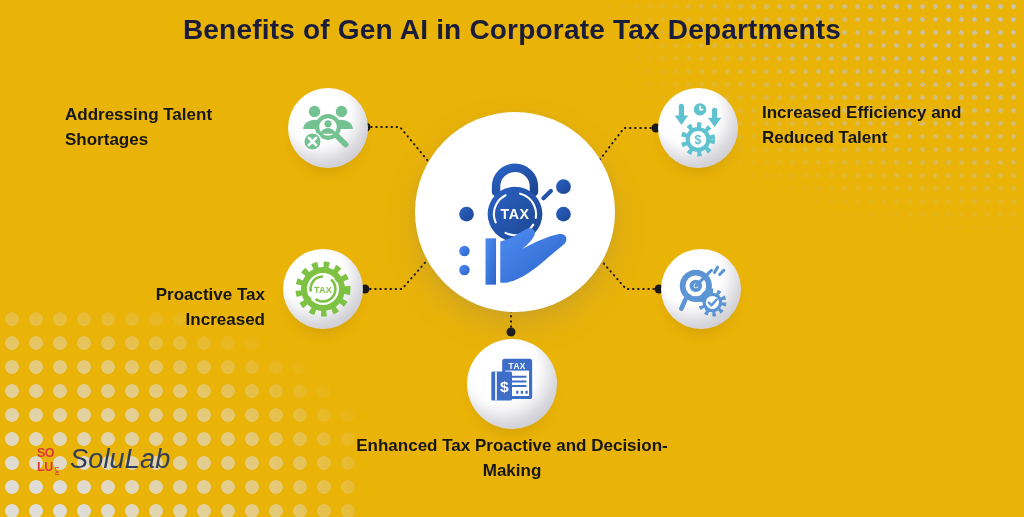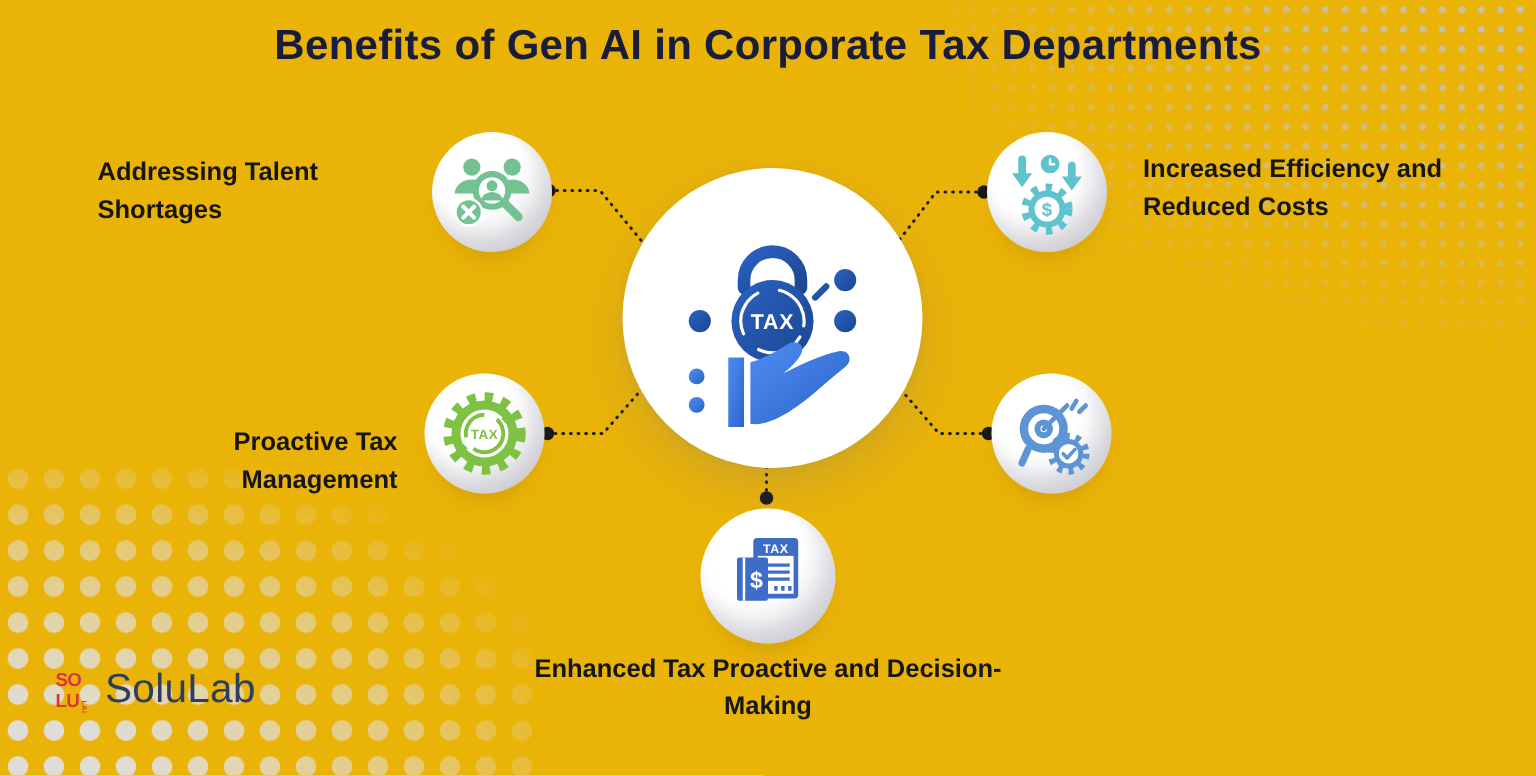--- a/index.html
+++ b/index.html
@@ -111,20 +111,21 @@
   .footer-logo {
     position: absolute; left: 36px; top: 444px;
     display: flex; align-items: center; gap: 7px;
     z-index: 3;
   }
   .logo-text {
     font-size: 27px;
     font-weight: 500;
     color: #2e3e5c;
     letter-spacing: 0.2px;
+    font-style: italic;
   }
   svg text { font-family: "Liberation Sans", "DejaVu Sans", sans-serif; }
 </style>
 </head>
 <body>
 
 <div class="canvas">
 
   <div class="dots-top-right"></div>
   <div class="dots-bottom-left"></div>
@@ -220,34 +221,34 @@
       <circle cx="30" cy="10" r="6" fill="currentColor"></circle>
       <path d="M30,7 v3.2 h2.6" stroke="#ffffff" stroke-width="1.6" fill="none" stroke-linecap="round"></path>
       <path d="M44,11 v8" stroke="currentColor" stroke-width="5" stroke-linecap="round"></path>
       <path d="M37.5,18 h13 l-6.5,9 z" fill="currentColor"></path>
       <circle cx="28" cy="39" r="13.5" fill="none" stroke="currentColor" stroke-width="6" stroke-dasharray="4 4.9"></circle>
       <circle cx="28" cy="39" r="12" fill="currentColor"></circle>
       <circle cx="28" cy="39" r="8" fill="#ffffff"></circle>
       <text x="28" y="43.5" text-anchor="middle" font-size="12" font-weight="bold" fill="currentColor">$</text>
     </svg>
   </div>
-  <div class="node-label lbl-efficiency">Increased Efficiency and Reduced Costs</div>
+  <div class="node-label lbl-efficiency">Increased Efficiency and Reduced Talent</div>
 
   <div class="sphere sphere-80 pos-proactive">
     <svg width="60" height="60" viewBox="0 0 60 60" color="#7dc242">
       <circle cx="30" cy="30" r="24" fill="none" stroke="currentColor" stroke-width="7" stroke-dasharray="5.5 5.8"></circle>
       <circle cx="30" cy="30" r="22" fill="currentColor"></circle>
       <circle cx="30" cy="30" r="16" fill="#ffffff"></circle>
       <circle cx="30" cy="30" r="12.5" fill="none" stroke="currentColor" stroke-width="2.6" stroke-dasharray="22 9" transform="rotate(25 30 30)"></circle>
       <path d="M41,20 l5,-1.5 l-1.5,5 z" fill="currentColor"></path>
       <path d="M19,40 l-5,1.5 l1.5,-5 z" fill="currentColor"></path>
       <text x="30" y="33.5" text-anchor="middle" font-size="9" font-weight="bold" fill="currentColor" letter-spacing="0.3">TAX</text>
     </svg>
   </div>
-  <div class="node-label lbl-proactive">Proactive Tax Management</div>
+  <div class="node-label lbl-proactive">Proactive Tax Increased</div>
 
   <div class="sphere sphere-80 pos-accuracy">
     <svg width="58" height="58" viewBox="0 0 56 56" color="#5c94d4">
       <circle cx="23" cy="25" r="15.5" fill="currentColor"></circle>
       <circle cx="23" cy="25" r="10" fill="#ffffff"></circle>
       <circle cx="23" cy="25" r="6" fill="currentColor"></circle>
       <circle cx="23" cy="25" r="2.2" fill="#ffffff"></circle>
       <line x1="23" y1="25" x2="38" y2="10" stroke="currentColor" stroke-width="3" stroke-linecap="round"></line>
       <path d="M13,38 L9,47 M32,39 L34,47" stroke="currentColor" stroke-width="4.5" stroke-linecap="round" fill="none"></path>
       <path d="M44,7 l-3,5 M50,10 l-4,4" stroke="currentColor" stroke-width="3" stroke-linecap="round" fill="none"></path>

